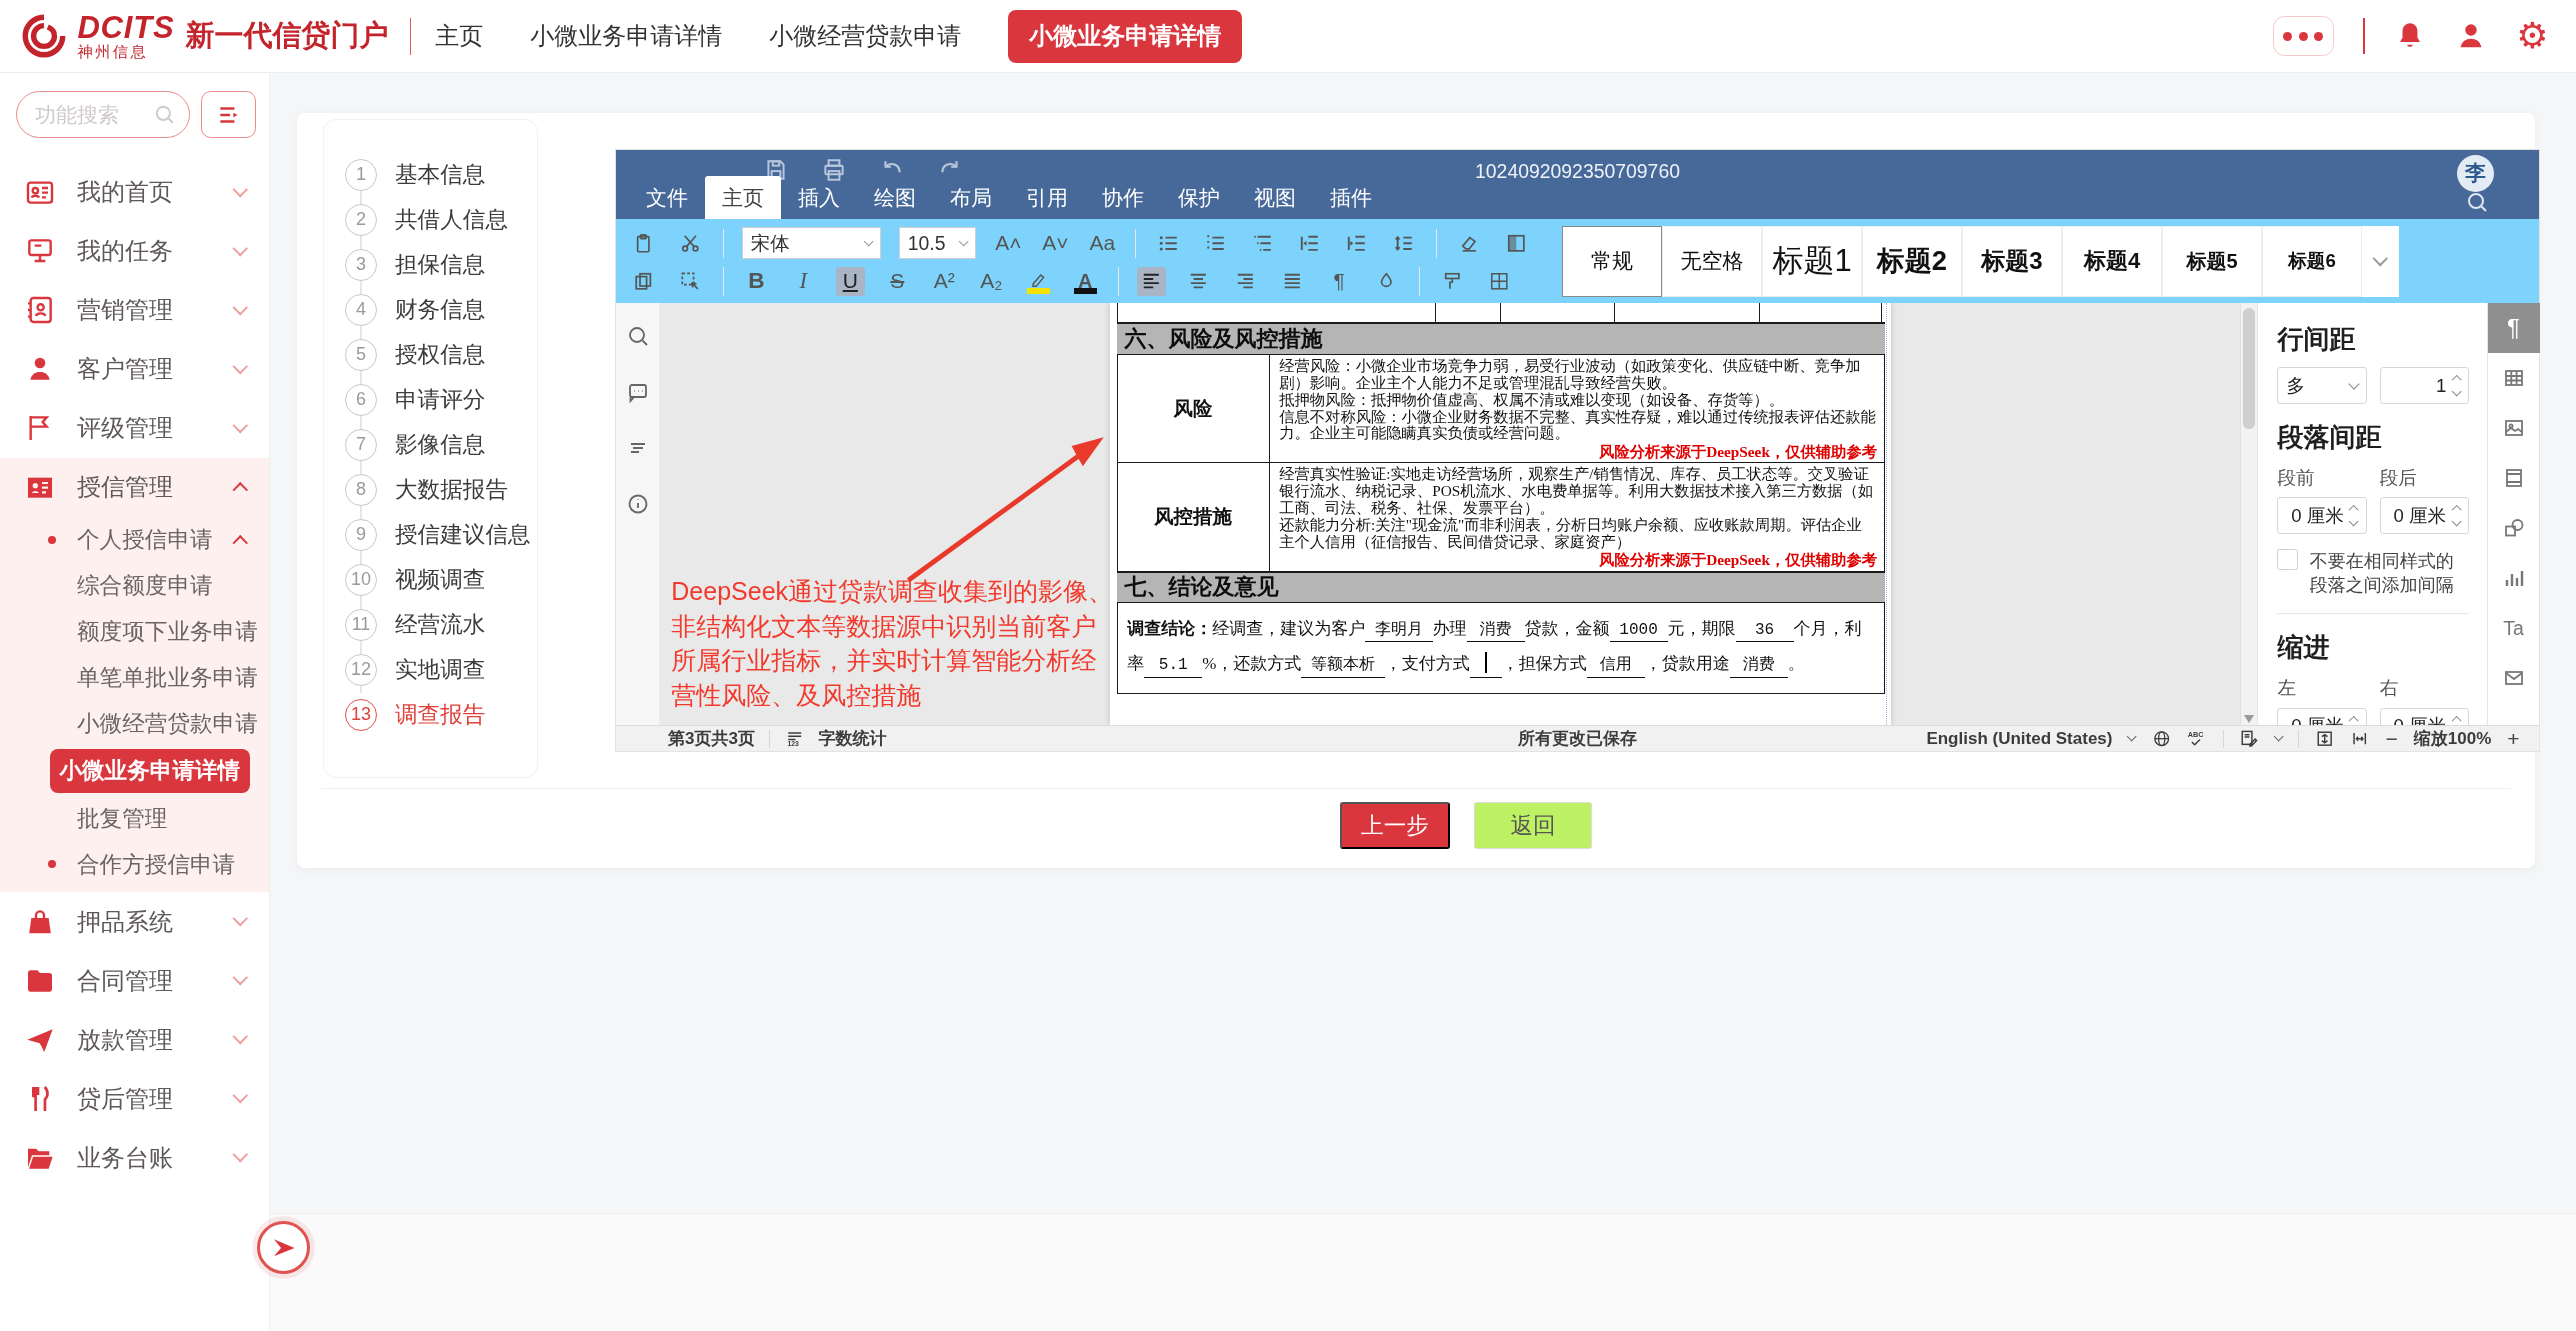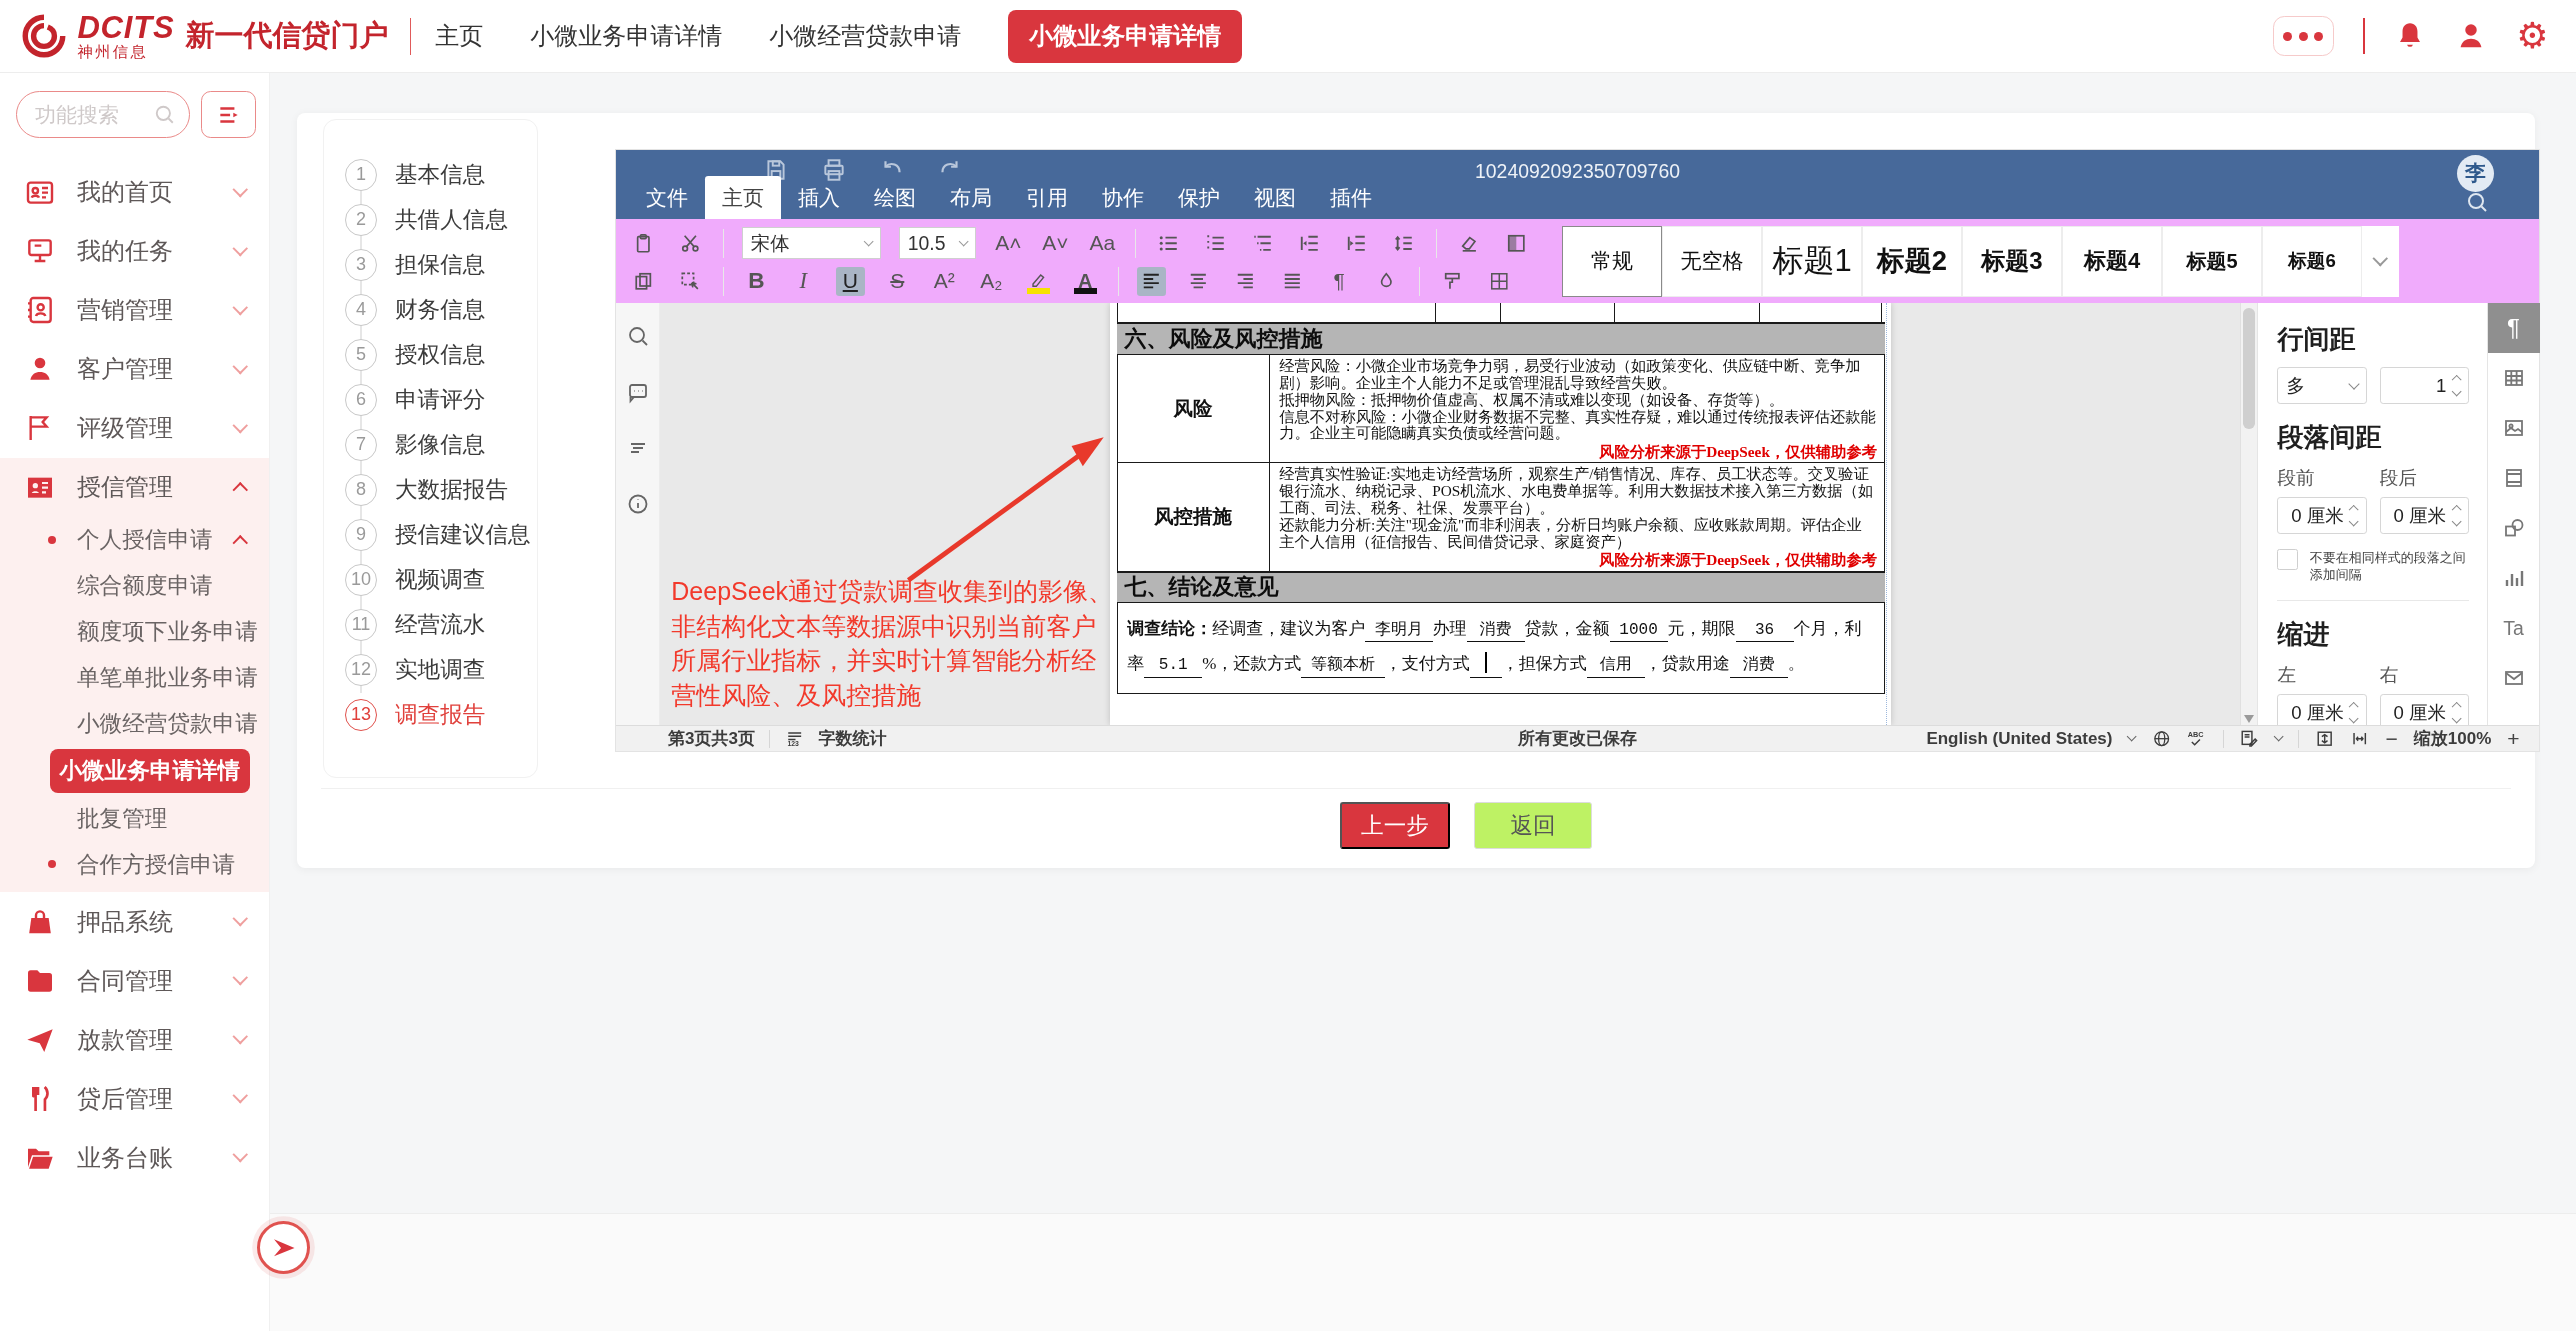--- a/index.html
+++ b/index.html
@@ -64,21 +64,21 @@
 .etitle{position:absolute;top:0;left:0;right:0;height:69px;background:#47699a;color:#fff}
 .qicons{position:absolute;left:147px;top:6.5px;display:flex;gap:32px;color:#b9c7db}
 .qicons .qi{width:26px;height:26px;cursor:pointer}
 .docid{position:absolute;top:9.7px;left:50%;transform:translateX(-50%);font-size:19.4px;color:#eef2f7}
 .avatar{position:absolute;right:45px;top:4.8px;width:37px;height:37px;border-radius:50%;background:#e3ebf4;color:#2e598c;font-size:21px;display:flex;align-items:center;justify-content:center;font-weight:bold}
 .emenus{position:absolute;left:13px;bottom:0;display:flex;font-size:21px}
 .emenu{padding:7.3px 17px;color:#fff;cursor:pointer;white-space:nowrap}
 .emenu.active{background:#fff;color:#444;border-radius:3.2px 3.2px 0 0}
 .etsearch{position:absolute;right:50px;bottom:4.8px;width:24px;height:24px;color:#dfe7f0;cursor:pointer}
 
-.etoolbar{position:absolute;top:69px;left:0;right:0;height:85px;background:#f0abfc;border-bottom:0.8px solid #e3e3e3}
+.etoolbar{position:absolute;top:69px;left:0;right:0;height:85px;background:#7dd3fc;border-bottom:0.8px solid #e3e3e3}
 .trow{position:absolute;left:13px;display:flex;align-items:center;gap:18px;height:32px}
 .trow1{top:8px}.trow2{top:46px}
 .tico{width:29px;height:29px;display:flex;align-items:center;justify-content:center;color:#555;cursor:pointer;font-size:21px;flex:none;border-radius:3.2px}
 .tico svg{width:22.6px;height:22.6px}
 .tico.on{background:#a9b5c5;color:#222}
 .gdiv{width:0.8px;height:29px;background:#e8e8e8;flex:none}
 .fsel{height:32px;border:0.8px solid #cfcfcf;display:flex;align-items:center;justify-content:space-between;padding:0 8px;font-size:19.4px;color:#333;cursor:pointer;background:#fff}
 .fsel .chev{border-color:#999;width:7.3px;height:7.3px;margin-top:-3.2px;border-width:1.6px}
 .bold-b{font-weight:bold;font-size:22.6px}.ital-i{font-style:italic;font-family:"Liberation Serif",serif;font-size:22.6px}
 .und-u{text-decoration:underline;font-size:21px}.strike-s{text-decoration:line-through;font-size:21px}
@@ -119,21 +119,21 @@
 .prow2{display:flex;gap:13px}
 .prow2>div{flex:1}
 .ctl{height:37px;border:0.8px solid #d6d6d6;border-radius:3.2px;display:flex;align-items:center;justify-content:space-between;padding:0 8px;font-size:18.6px;color:#222;background:#fff;cursor:pointer}
 .ctl .num{flex:1;text-align:right;padding-right:6.5px}
 .updn{display:flex;flex-direction:column;gap:4px}
 .updn i{width:7.3px;height:7.3px;border-right:1.6px solid #888;border-bottom:1.6px solid #888;display:block}
 .updn i.u{transform:rotate(-135deg)}.updn i.d{transform:rotate(45deg)}
 .dchev{width:8px;height:8px;border-right:1.6px solid #888;border-bottom:1.6px solid #888;transform:rotate(45deg);margin-top:-3.2px}
 .cbrow{display:flex;gap:11.3px;margin-top:14.5px;align-items:flex-start}
 .cbx{width:21px;height:21px;border:1.6px solid #cfcfcf;border-radius:2.4px;flex:none;background:#fff;cursor:pointer}
-.cblbl{font-size:13px;color:#444;line-height:1.35}
+.cblbl{font-size:18px;color:#444;line-height:1.35}
 .rpanel hr{border:none;border-top:0.8px solid #e8e8e8;margin:16px 0}
 .rstrip{position:absolute;right:0;top:153px;bottom:26px;width:52px;background:#fff;border-left:0.8px solid #e5e5e5;display:flex;flex-direction:column;align-items:center;color:#777}
 .rtab{width:52px;height:50px;display:flex;align-items:center;justify-content:center;cursor:pointer;font-size:24px}
 .rtab svg{width:24px;height:24px}
 .rtab.active{background:#8f8f8f;color:#fff}
 
 .estatus{position:absolute;left:0;right:0;bottom:0;height:26px;background:#f1f1f1;border-top:0.8px solid #dcdcdc;display:flex;align-items:center;font-size:17px;color:#3c3c3c;font-weight:bold}
 .st-left{display:flex;align-items:center;gap:14.5px;margin-left:52px}
 .stdiv{width:0.8px;height:18px;background:#d6d6d6}
 .st-center{position:absolute;left:50%;transform:translateX(-50%)}

